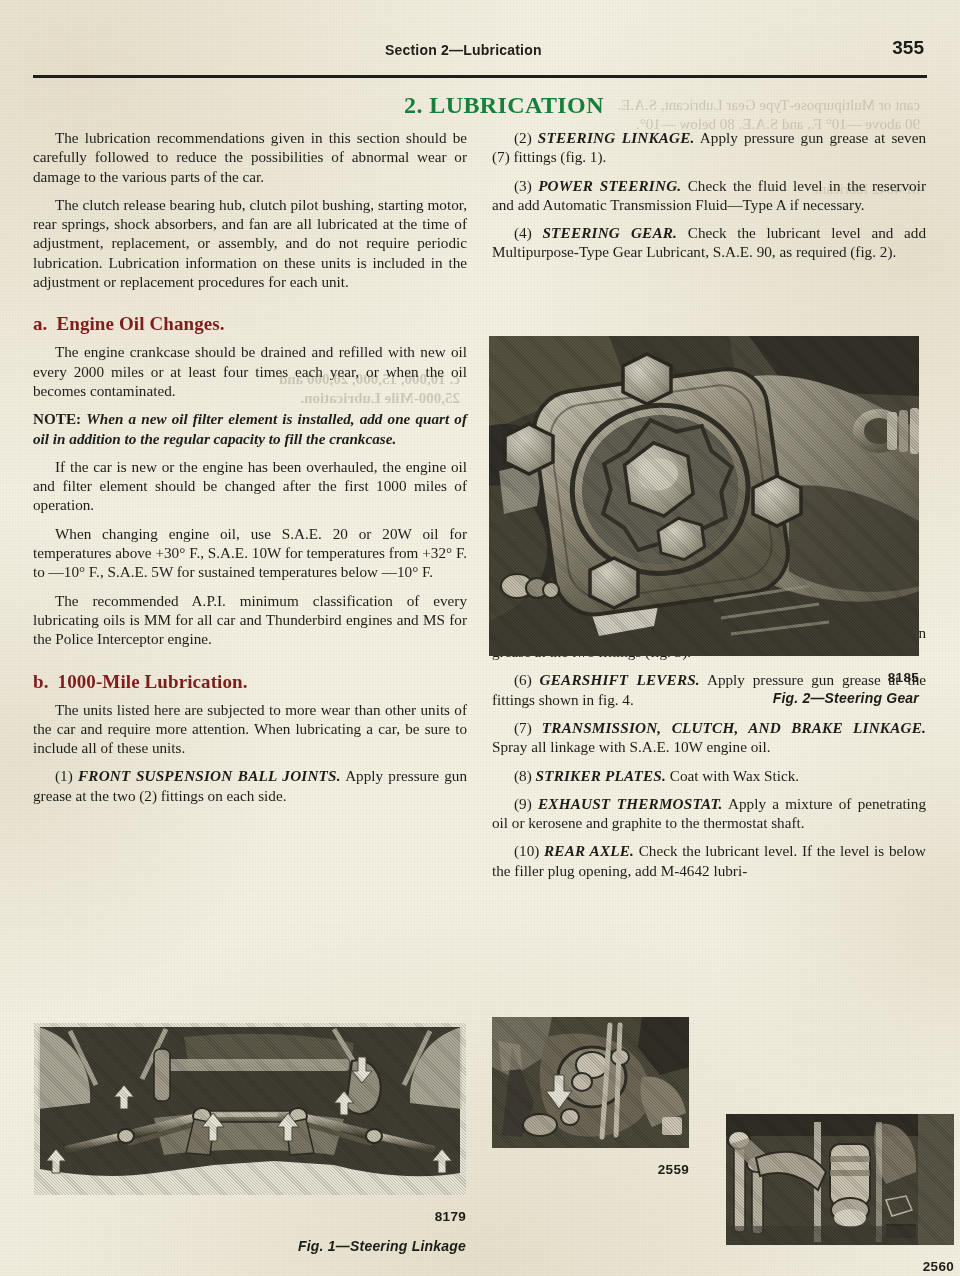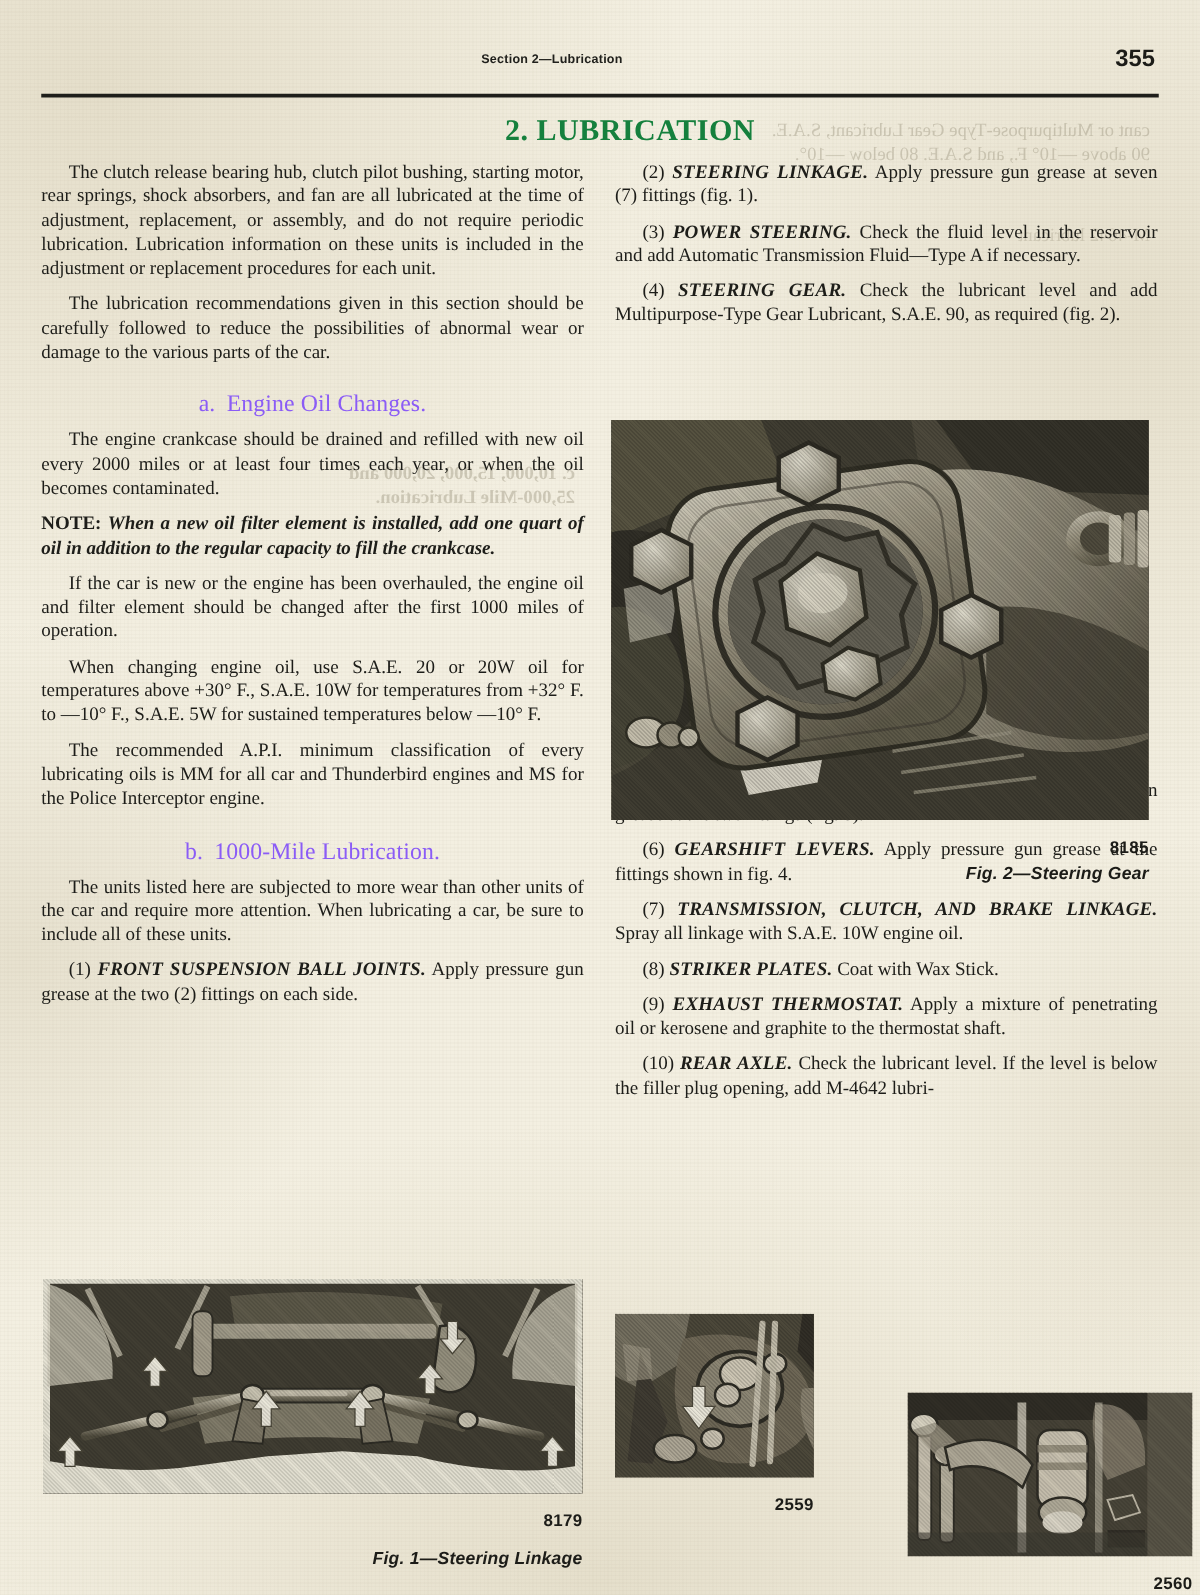--- a/index.html
+++ b/index.html
@@ -24,21 +24,21 @@
       repeating-linear-gradient(0deg, rgba(120,108,80,.055) 0 1px, rgba(255,255,255,0) 1px 3px),
       repeating-linear-gradient(90deg, rgba(120,108,80,.05) 0 1px, rgba(255,255,255,0) 1px 3px);
   }
   .content{position:relative;z-index:3;}
 
   
   .runhead{position:absolute;left:36px;right:36px;top:42px;height:30px;}
   .runhead .sec{
     position:absolute;left:349px;top:0;
     font-family:"Liberation Sans",sans-serif;font-weight:bold;
-    font-size:10px;letter-spacing:.2px;color:#20201c;
+    font-size:14px;letter-spacing:.2px;color:#20201c;
   }
   .runhead .pg{
     position:absolute;right:0;top:-5px;
     font-family:"Liberation Sans",sans-serif;font-weight:bold;
     font-size:19px;color:#1c1c18;
   }
   .rule{
     position:absolute;left:33px;right:33px;top:75px;height:3px;
     background:#1e1e1a;
   }
@@ -64,22 +64,22 @@
     -webkit-font-smoothing:none;
   }
   p.note{
     margin:0 0 9px 0;font-size:15.2px;line-height:19.3px;
     text-align:justify;text-indent:0;color:#1d1d19;
   }
   p.note .lbl{font-weight:bold;}
   p.note .it{font-weight:bold;font-style:italic;}
   .sub{
     margin:22px 0 7px 0;
-    font-family:"Liberation Serif",serif;font-weight:normal;
-    font-size:19px;color:#8b5cf6;letter-spacing:.1px;text-align:center;
+    font-family:"Liberation Serif",serif;font-weight:bold;
+    font-size:19px;color:#7f1d1d;letter-spacing:.1px;
   }
   .sub .ltr{margin-right:9px;}
   .item .hd{font-weight:bold;font-style:italic;letter-spacing:.2px;}
 
   
   .figwrap{position:absolute;}
   .photo{position:relative;overflow:hidden;background:#5a5648;}
   .photo .halftone{
     position:absolute;inset:0;
     background-image:
@@ -134,22 +134,22 @@
     <div class="runhead">
       <div class="sec">Section 2—Lubrication</div>
       <div class="pg">355</div>
     </div>
     <div class="rule"></div>
 
     <div class="maintitle">2. LUBRICATION</div>
 
     <div class="col colL">
 
+      <p class="body">The lubrication recommendations given in this section should be carefully followed to reduce the possibilities of abnormal wear or damage to the various parts of the car.</p>
       <p class="body">The clutch release bearing hub, clutch pilot bushing, starting motor, rear springs, shock absorbers, and fan are all lubricated at the time of adjustment, replacement, or assembly, and do not require periodic lubrication. Lubrication information on these units is included in the adjustment or replacement procedures for each unit.</p>
-      <p class="body">The lubrication recommendations given in this section should be carefully followed to reduce the possibilities of abnormal wear or damage to the various parts of the car.</p>
 
       <div class="sub">
         <span class="ltr">a.</span><span>Engine Oil Changes.</span>
       </div>
 
       <p class="body">The engine crankcase should be drained and refilled with new oil every 2000 miles or at least four times each year, or when the oil becomes contaminated.</p>
 
       <p class="note"><span class="lbl">NOTE: </span><span class="it">When a new oil filter element is installed, add one quart of oil in addition to the regular capacity to fill the crankcase.</span></p>
 
       <p class="body">If the car is new or the engine has been overhauled, the engine oil and filter element should be changed after the first 1000 miles of operation.</p>
@@ -347,21 +347,21 @@
             <polygon points="404,150 412,150 412,138 418,138 408,126 398,138 404,138"></polygon>
           </g>
           <rect width="432" height="172" fill="#6d6757" opacity="0.06"></rect>
         </svg>
         <div class="halftone"></div>
       </div>
       <div class="photonum">8179</div>
       <div class="figcap" style="margin-top:14px;">Fig. 1—Steering Linkage</div>
     </div>
 
-    <div class="figwrap" style="left:492px;top:1051px;width:159px;">
+    <div class="figwrap" style="left:492px;top:1017px;width:197px;">
       <div class="photo" style="height:131px;">
         <svg viewBox="0 0 197 131" width="197" height="131" preserveAspectRatio="none">
           <rect width="197" height="131" fill="#4a4639"></rect>
           <path d="M0 0 H60 L52 40 L20 60 L0 50 Z" fill="#9b9583" opacity="0.55"></path>
           <path d="M150 0 H197 V50 L168 58 L146 30 Z" fill="#2e2c24"></path>
 
           <path d="M55 20 C105 8 150 28 158 70 C164 106 120 126 82 118 C48 110 40 60 55 20 Z" fill="#6e6857"></path>
           <ellipse cx="100" cy="60" rx="34" ry="30" fill="#8f8977" stroke="#2b2922" stroke-width="3"></ellipse>
           <ellipse cx="100" cy="48" rx="16" ry="13" fill="#d4cebc" stroke="#2b2922" stroke-width="2"></ellipse>
 

